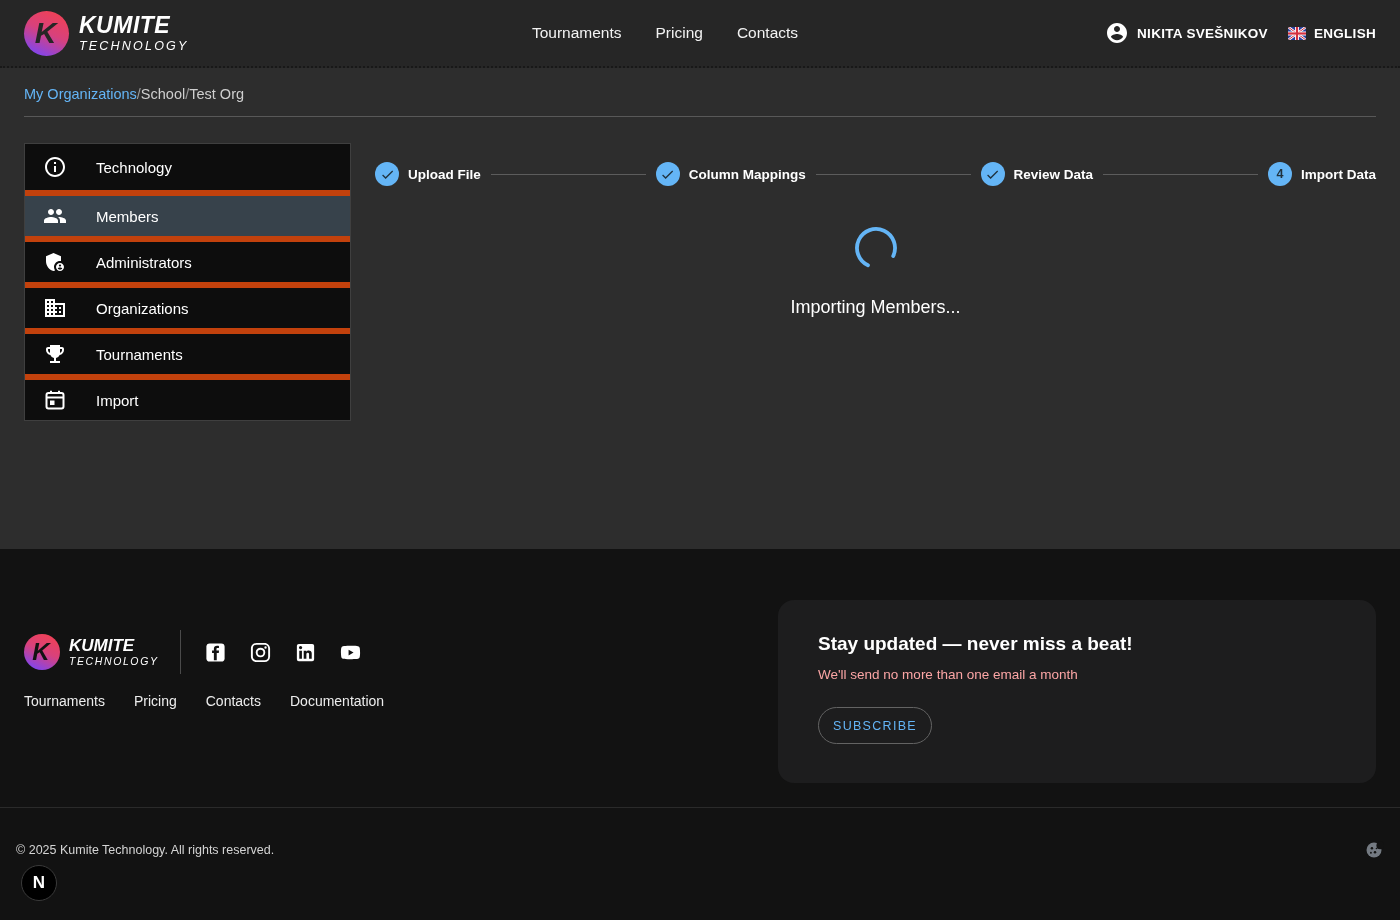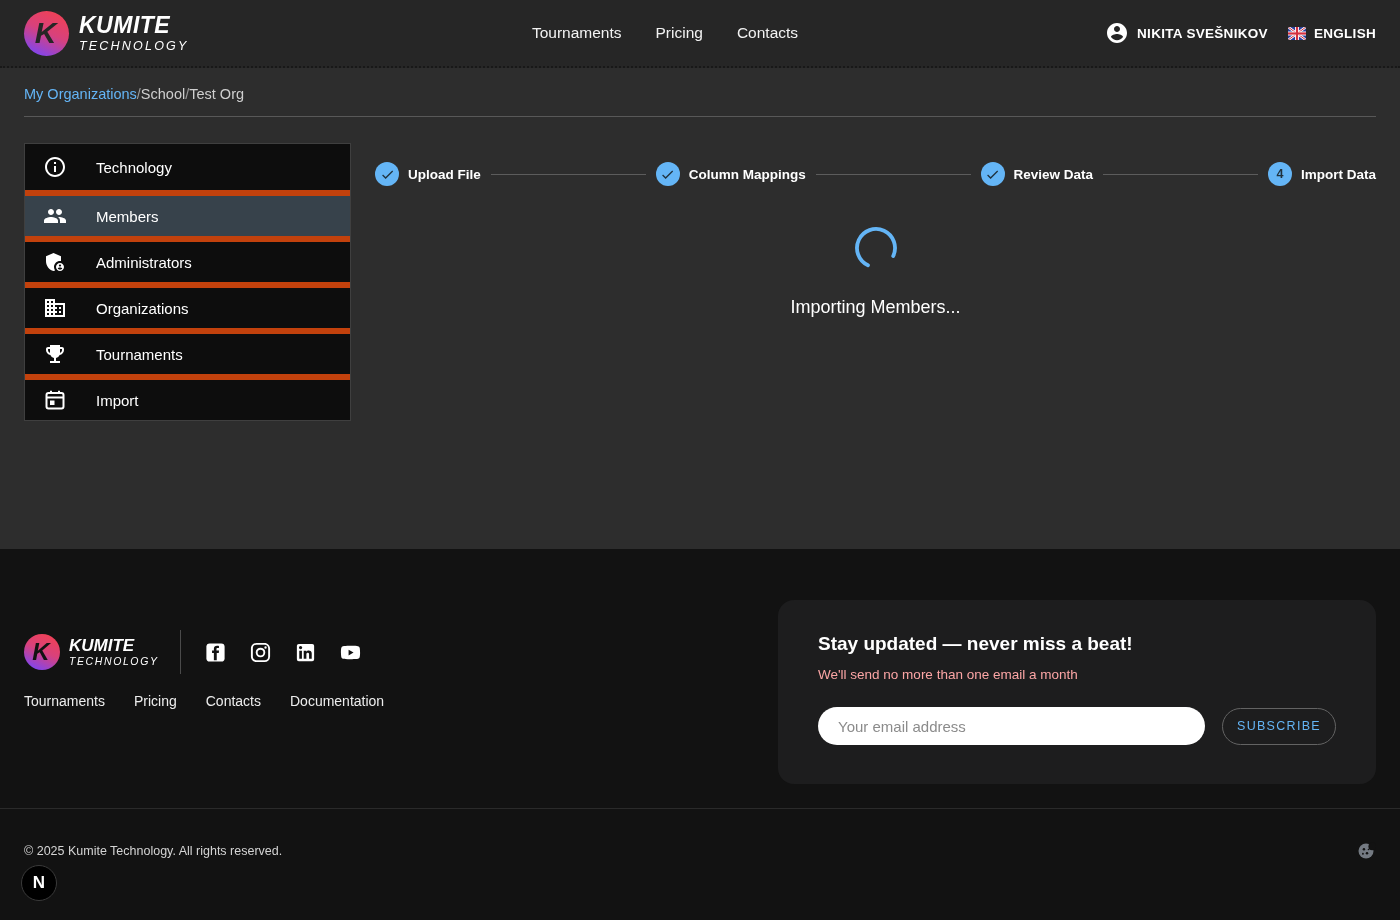--- a/index.html
+++ b/index.html
@@ -80,21 +80,21 @@
   .nl-title { font-size:19px; font-weight:700; }
   .nl-sub { font-size:13.5px; color:#fca5a5; margin-top:12px; }
   .nl-row { display:flex; align-items:center; margin-top:25px; gap:17px; }
   .nl-input { flex:1; height:38px; border-radius:19px; border:none; background:#fff;
     padding:0 20px; font-size:15px; color:#333; outline:none; font-family:"Liberation Sans",sans-serif; }
   .nl-input::placeholder { color:#8b8b8b; }
   .nl-btn { width:114px; height:37px; border-radius:18.5px; border:1px solid #636363;
     background:transparent; color:var(--accent); font-size:12.5px; letter-spacing:1.3px;
     font-weight:500; cursor:pointer; font-family:"Liberation Sans",sans-serif; }
   .footer-divider { border:none; border-top:1px solid #2a2a2a; margin:24px 0 0; }
-  .footer-bottom { display:flex; justify-content:space-between; align-items:center; padding:32px 24px 0; }
+  .footer-bottom { display:flex; justify-content:space-between; align-items:center; padding:32px 16px 0; }
   .copyright { font-size:12.5px; color:#d4d4d4; }
   .cookie-btn { width:20px; height:20px; cursor:pointer; }
   .next-badge { position:absolute; left:21px; bottom:19px; width:36px; height:36px; border-radius:50%;
     background:#000; border:1px solid #3a3a3a; display:flex; align-items:center; justify-content:center;
     font-size:17px; font-weight:600; cursor:pointer; }
 </style>
 </head>
 <body>
 
 <header>
@@ -287,21 +287,20 @@
         <span>Pricing</span>
         <span>Contacts</span>
         <span>Documentation</span>
       </div>
     </div>
 
     <div class="newsletter">
       <div class="nl-title">Stay updated — never miss a beat!</div>
       <div class="nl-sub">We'll send no more than one email a month</div>
       <div class="nl-row">
-        <input class="nl-input" type="text" placeholder="Your email address" style="">
         <button class="nl-btn">SUBSCRIBE</button>
       </div>
     </div>
   </div>
 
   <hr class="footer-divider">
   <div class="footer-bottom">
     <span class="copyright">© 2025 Kumite Technology. All rights reserved.</span>
     <span class="cookie-btn">
       <svg viewBox="0 0 24 24" width="20" height="20">

